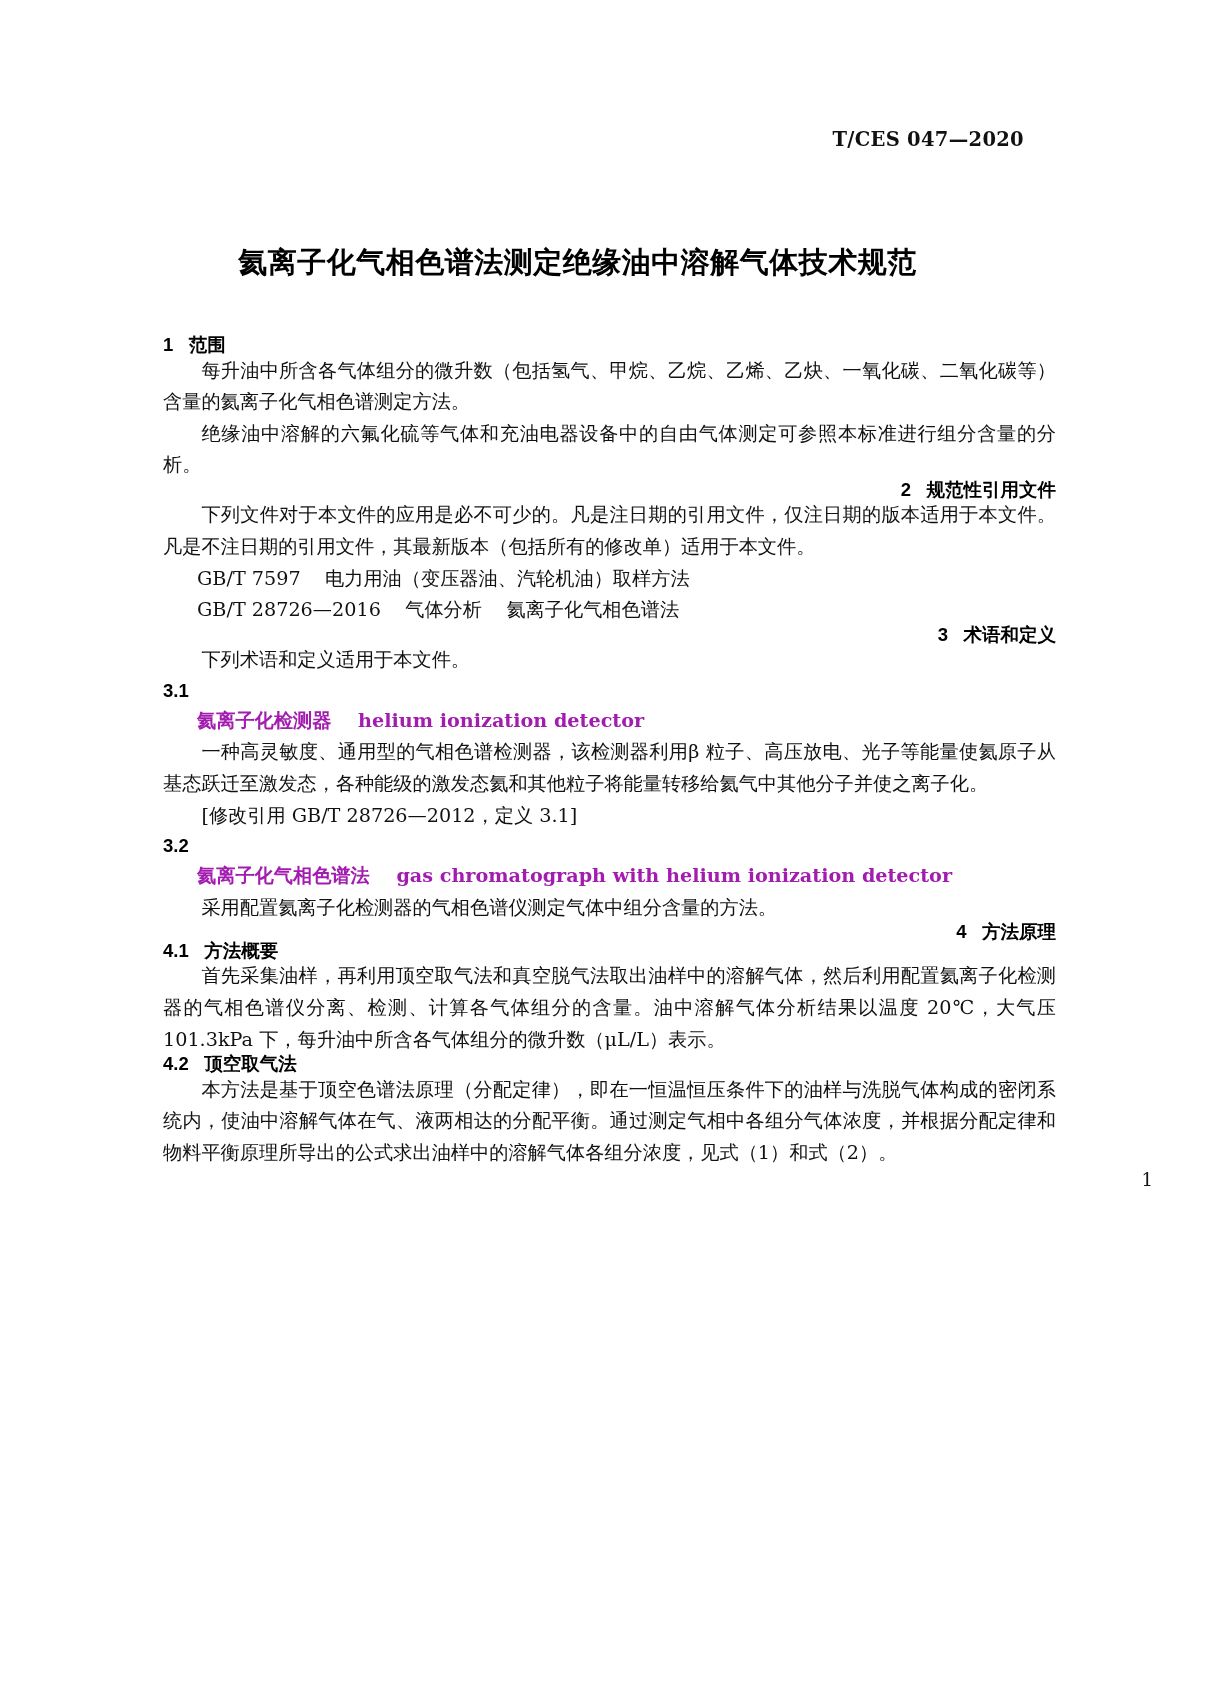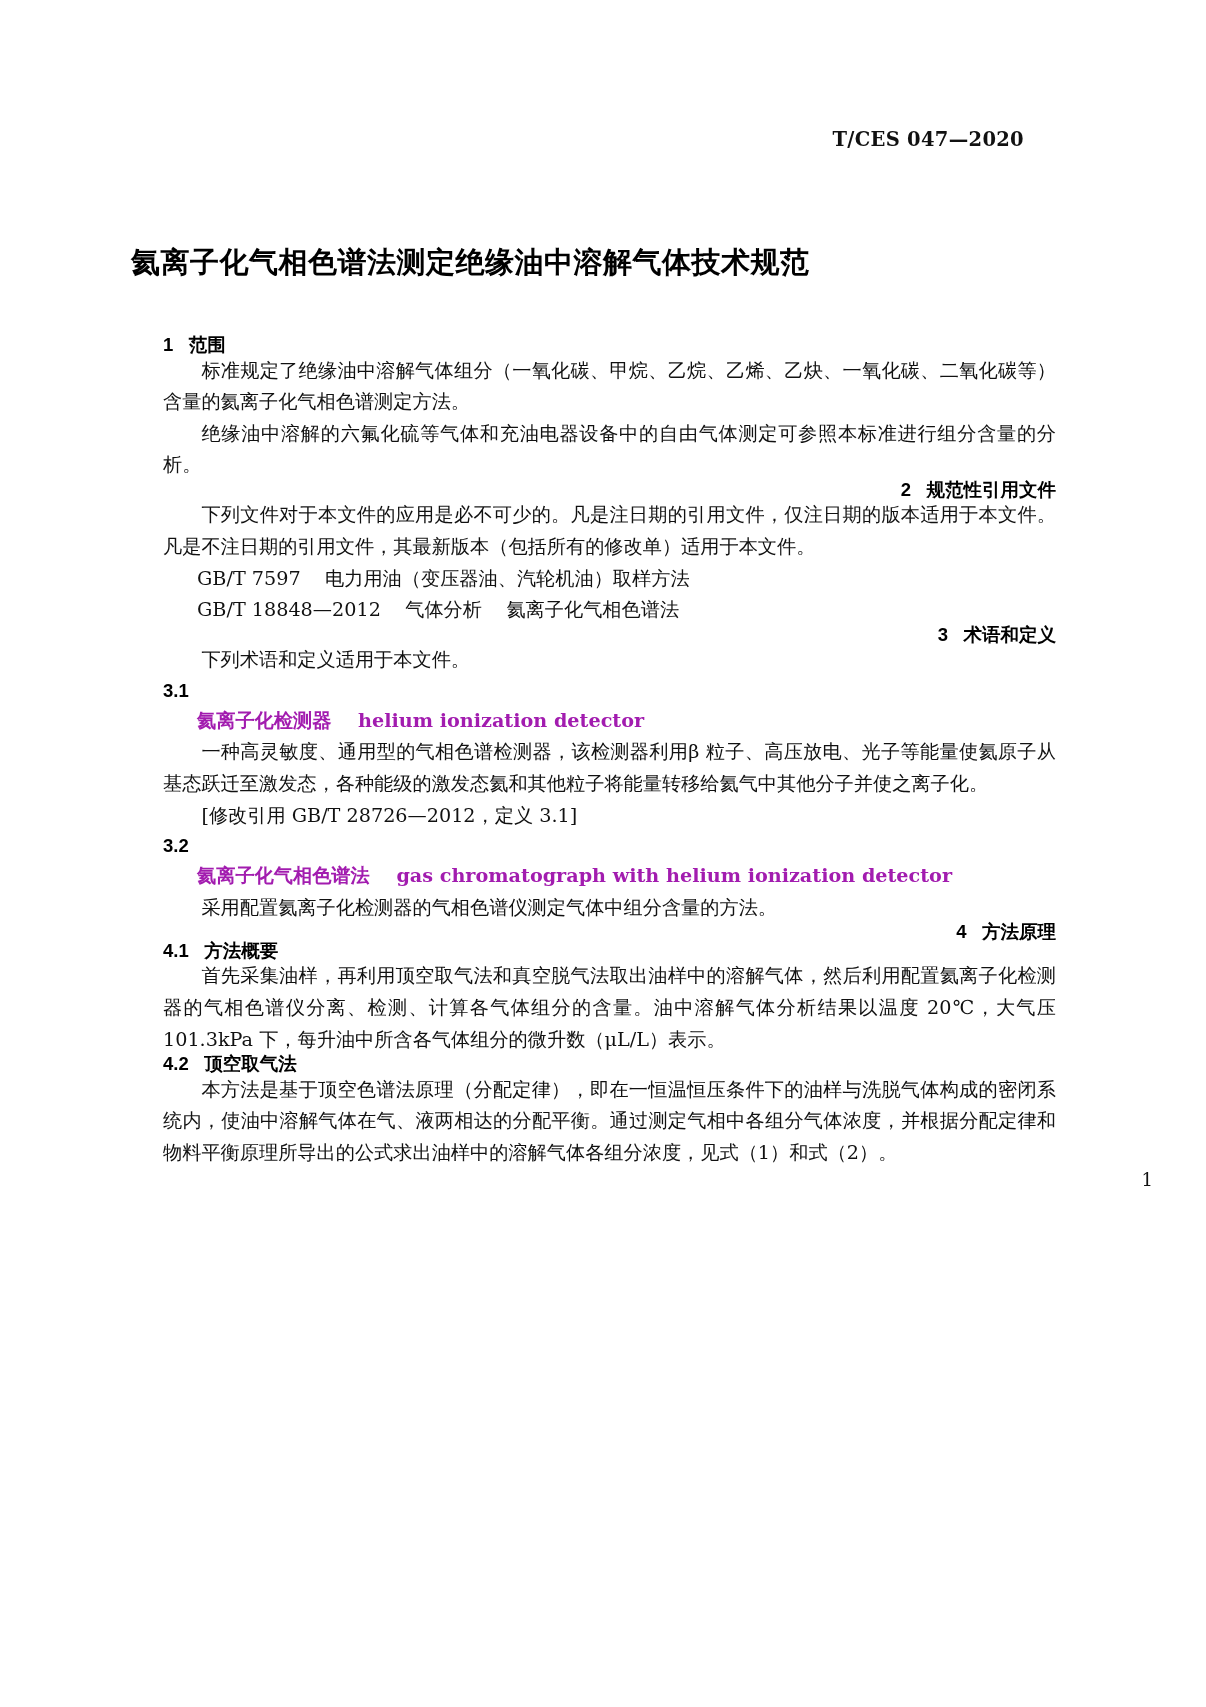--- a/index.html
+++ b/index.html
@@ -39,20 +39,21 @@
     color: #111;
     white-space: nowrap;
   }
 
   
   .doc-title {
     position: absolute;
     top: 243px;
     left: 0;
     width: 893px;
+    text-align: center;
     font-family: "Liberation Sans", "DejaVu Sans", sans-serif;
     font-weight: bold;
     font-size: 29px;
     letter-spacing: 0.5px;
     color: #000;
     white-space: nowrap;
   }
 
   
   .flow {
@@ -135,32 +136,32 @@
   <div class="content">
 
     <div class="doc-header">T/CES 047—2020</div>
 
     <div class="doc-title">氦离子化气相色谱法测定绝缘油中溶解气体技术规范</div>
 
     <div class="flow">
 
       <h2 class="sec">1   范围</h2>
 
-      <p class="para indent mt28">标准规定了绝缘油中溶解气体组分（一氧化碳、甲烷、乙烷、乙烯、乙炔、一氧化碳、二氧化碳等）含量的氦离子化气相色谱测定方法。</p>
+      <p class="para indent mt28">每升油中所含各气体组分的微升数（包括氢气、甲烷、乙烷、乙烯、乙炔、一氧化碳、二氧化碳等）含量的氦离子化气相色谱测定方法。</p>
 
       <p class="para indent">绝缘油中溶解的六氟化硫等气体和充油电器设备中的自由气体测定可参照本标准进行组分含量的分析。</p>
 
       <h2 class="sec mt36">2   规范性引用文件</h2>
 
       <p class="para indent mt28">下列文件对于本文件的应用是必不可少的。凡是注日期的引用文件，仅注日期的版本适用于本文件。凡是不注日期的引用文件，其最新版本（包括所有的修改单）适用于本文件。</p>
 
       <p class="ref-line">GB/T 7597    电力用油（变压器油、汽轮机油）取样方法</p>
 
 
-      <p class="ref-line">GB/T 18848—2012    气体分析    氦离子化气相色谱法</p>
+      <p class="ref-line">GB/T 28726—2016    气体分析    氦离子化气相色谱法</p>
 
       <h2 class="sec mt36">3   术语和定义</h2>
 
       <p class="para indent mt28">下列术语和定义适用于本文件。</p>
 
       <p class="clause-num">3.1</p>
 
       <p class="term-line">氦离子化检测器    helium ionization detector</p>
 
       <p class="para indent">一种高灵敏度、通用型的气相色谱检测器，该检测器利用β 粒子、高压放电、光子等能量使氦原子从基态跃迁至激发态，各种能级的激发态氦和其他粒子将能量转移给氦气中其他分子并使之离子化。</p>

